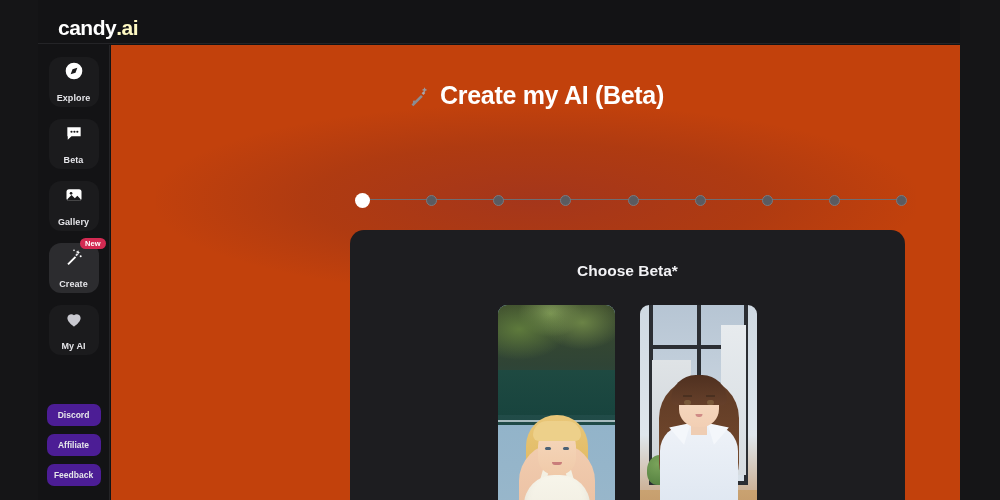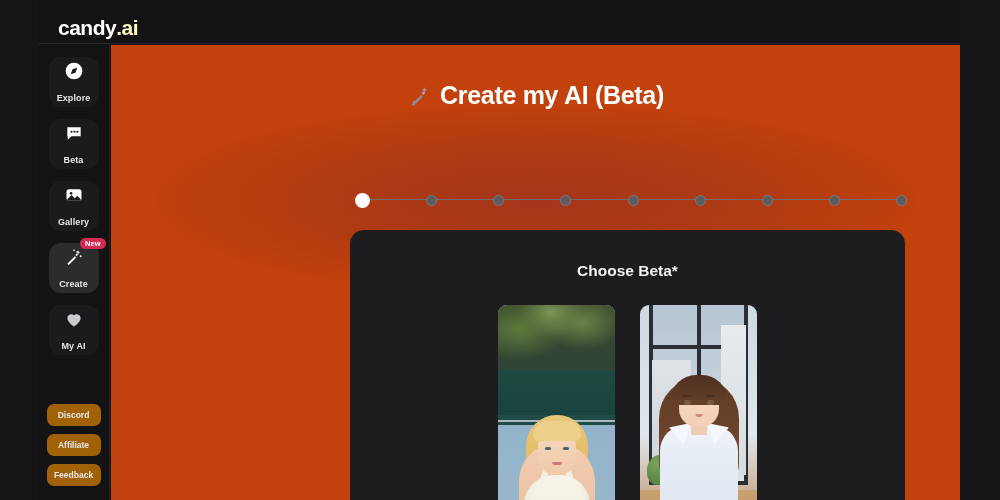--- a/index.html
+++ b/index.html
@@ -57,21 +57,21 @@
   .nav-item .nav-ico{ width:20px; height:20px; display:block; }
   .nav-item .nav-label{ font-size:9px; font-weight:700; letter-spacing:.1px; color:#e6e6ea; }
   .badge-new{
     position:absolute; top:-5px; right:-7px;
     background:#d32a52; color:#fff; font-size:7.5px; font-weight:700;
     border-radius:7px; padding:1.5px 5px; line-height:1.1;
   }
   .nav-spacer{ flex:1; }
   .mini-btn{
     width:54px; height:22px; margin-bottom:8px;
-    border-radius:7px; background:#a16207;
+    border-radius:7px; background:#4c1d95;
     display:flex; align-items:center; justify-content:center;
     font-size:8.5px; font-weight:700; color:#e6e6ea; cursor:pointer;
   }
 
   
   #main{
     position:absolute; left:73px; top:45px; width:849px; height:455px;
     overflow:hidden; background:#c2410c;
   }
   #glow{

